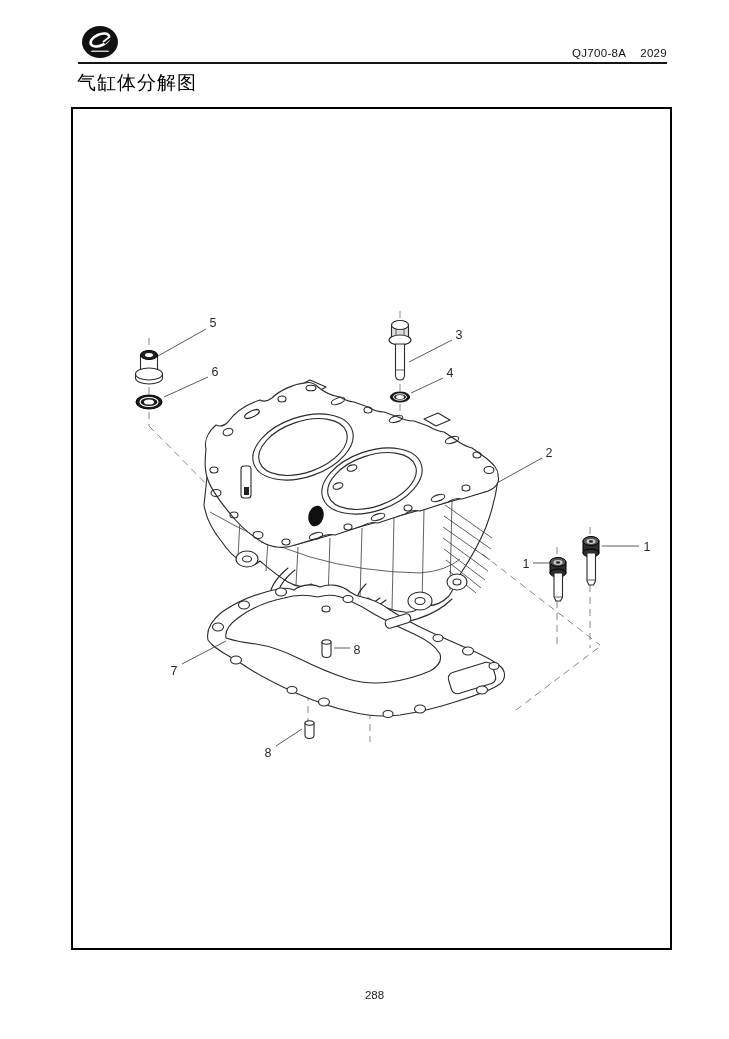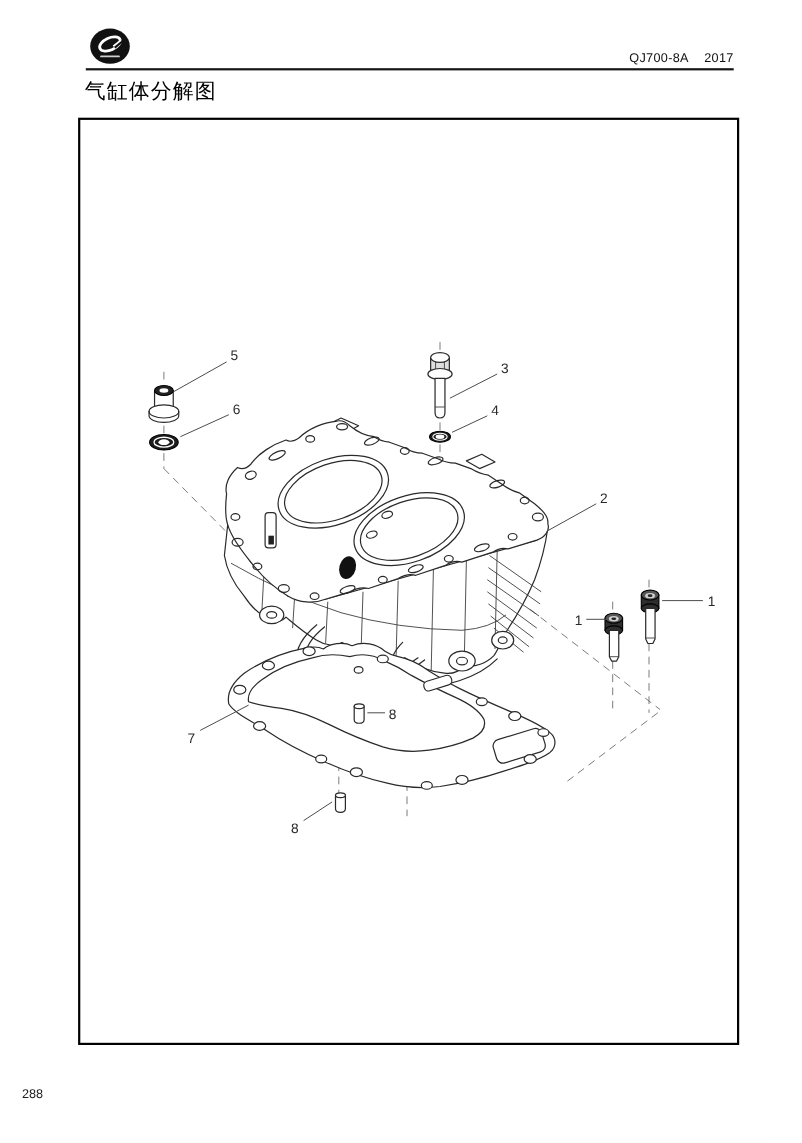--- a/index.html
+++ b/index.html
@@ -23,21 +23,21 @@
     position:absolute;left:77px;top:70px;margin:0;
     font-size:19px;font-weight:normal;letter-spacing:1px;color:#000;
   }
   .diagram-frame{
     position:absolute;left:71px;top:107px;width:601px;height:843px;
     border:2px solid #000;box-sizing:border-box;background:#fff;
   }
   .diagram-frame svg{display:block;}
   .page-number{
     position:absolute;left:0;right:0;top:989px;
-    text-align:left;font-size:11.5px;color:#222;padding-left:20px;
+    text-align:center;font-size:11.5px;color:#222;padding-left:20px;
   }
   
   .ln{stroke:#2a2a2a;stroke-width:1.1;fill:none;stroke-linecap:round;stroke-linejoin:round;}
   .fw{stroke:#2a2a2a;stroke-width:1.1;fill:#ffffff;stroke-linejoin:round;}
   .thin{stroke:#3a3a3a;stroke-width:0.8;fill:none;}
   .dash{stroke:#6a6a6a;stroke-width:0.8;fill:none;stroke-dasharray:7 5;}
   .leader{stroke:#4a4a4a;stroke-width:0.9;fill:none;}
   .callout{font-family:"Liberation Sans",sans-serif;font-size:12.5px;fill:#2a2a2a;}
 </style>
 </head>
@@ -49,21 +49,21 @@
     <ellipse cx="19" cy="17" rx="18" ry="16" fill="#111"></ellipse>
     <ellipse cx="19" cy="15" rx="10" ry="5.5" transform="rotate(-24 19 15)" fill="none" stroke="#fff" stroke-width="2.6"></ellipse>
     <path d="M 23,18 L 30,12" stroke="#111" stroke-width="3"></path>
     <path d="M 22,17 L 29,11.5" stroke="#fff" stroke-width="1.6"></path>
     <rect x="10" y="25.5" width="18" height="1.6" rx="0.8" fill="#cfcfcf"></rect>
   </svg>
 
   <div class="header-rule"></div>
 
   <div class="model-year">
-    <span>QJ700-8A</span><span class="year">2017</span>
+    <span>QJ700-8A</span><span class="year">2029</span>
   </div>
 
   <h1 class="doc-title">气缸体分解图</h1>
 
   <div class="diagram-frame">
     <svg width="597" height="839" viewBox="73 109 597 839">
 
       <g>
         <path class="dash" d="M149,338 L149,351"></path>
         <path class="dash" d="M149,387 L149,394"></path>

